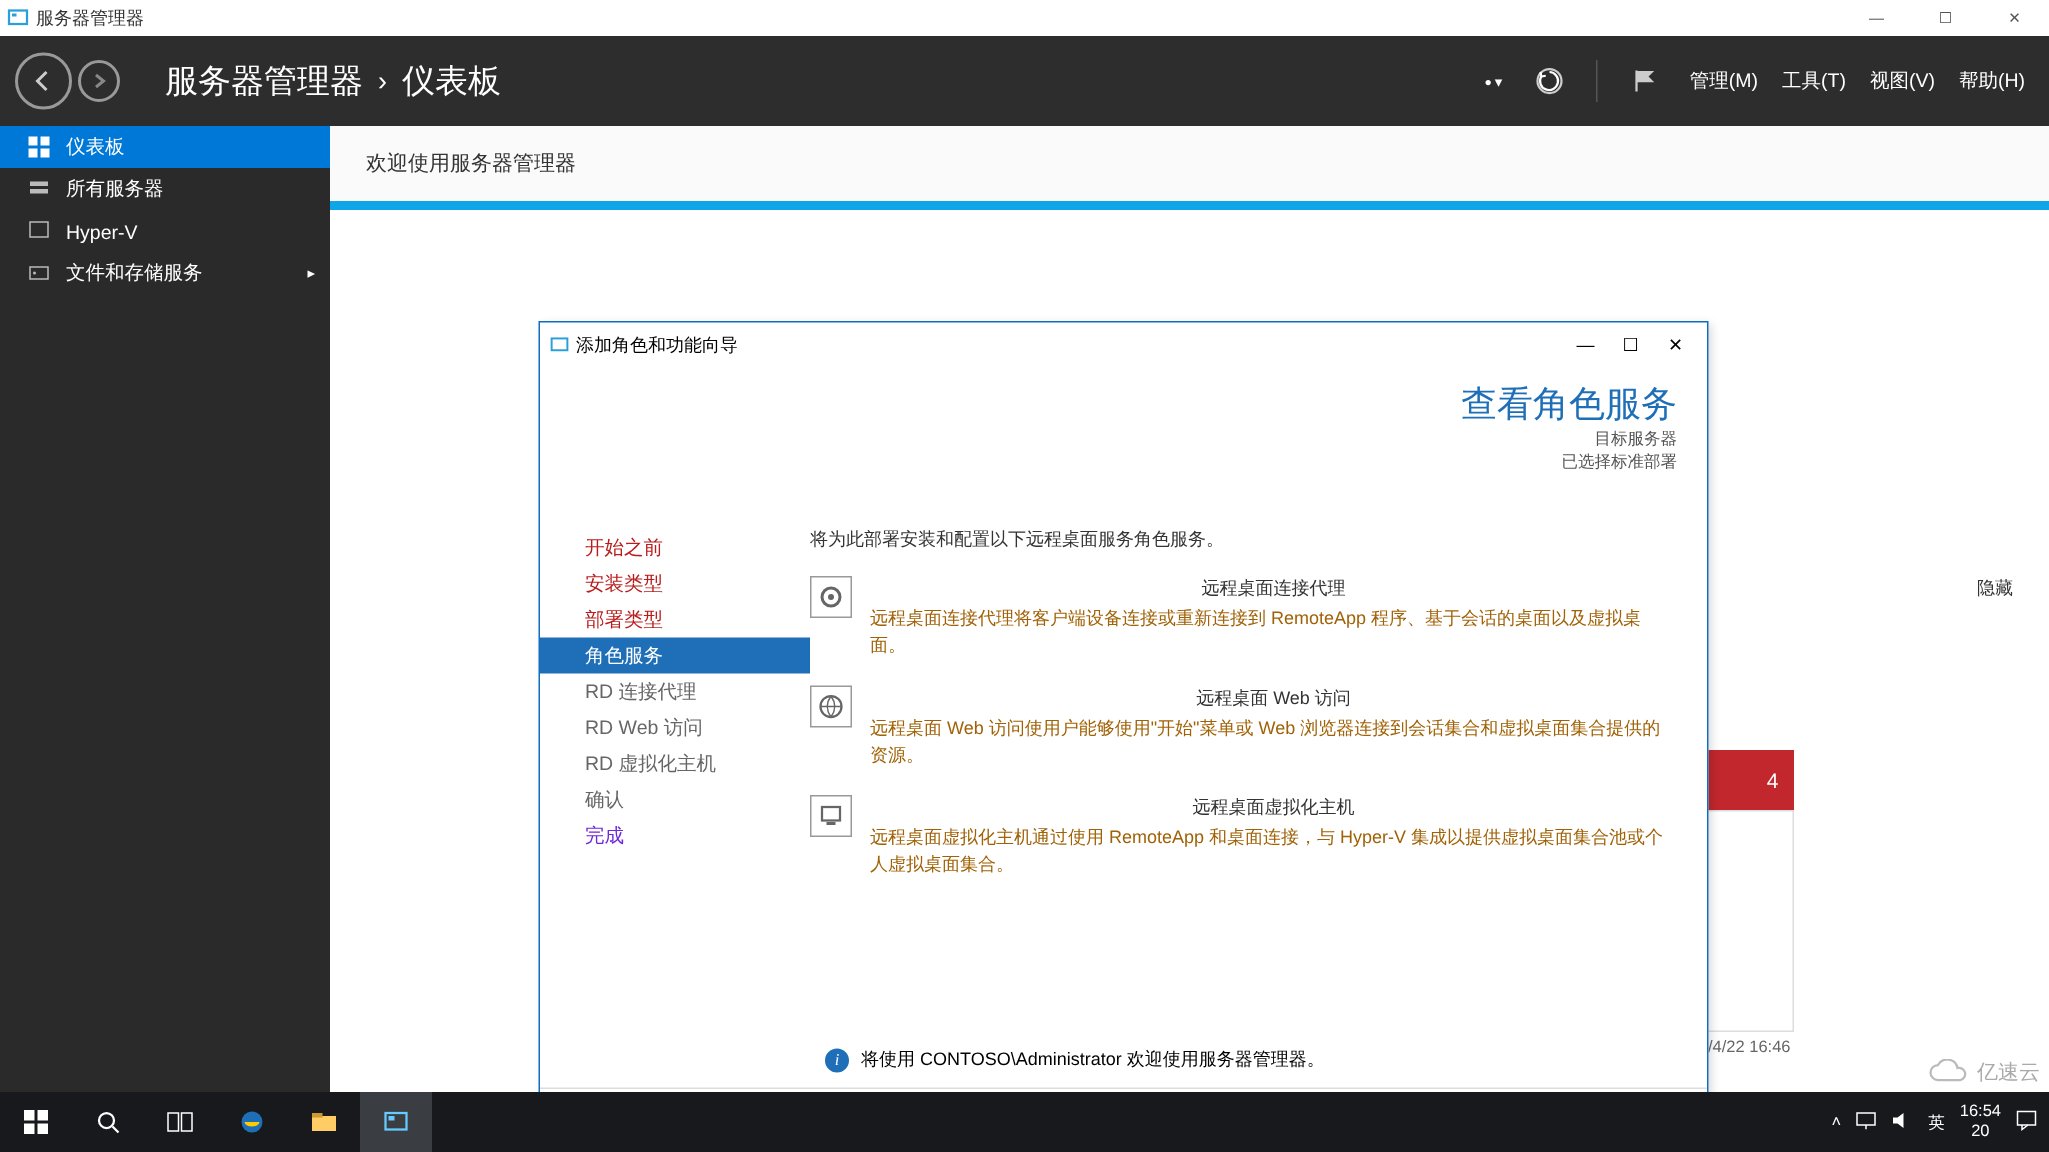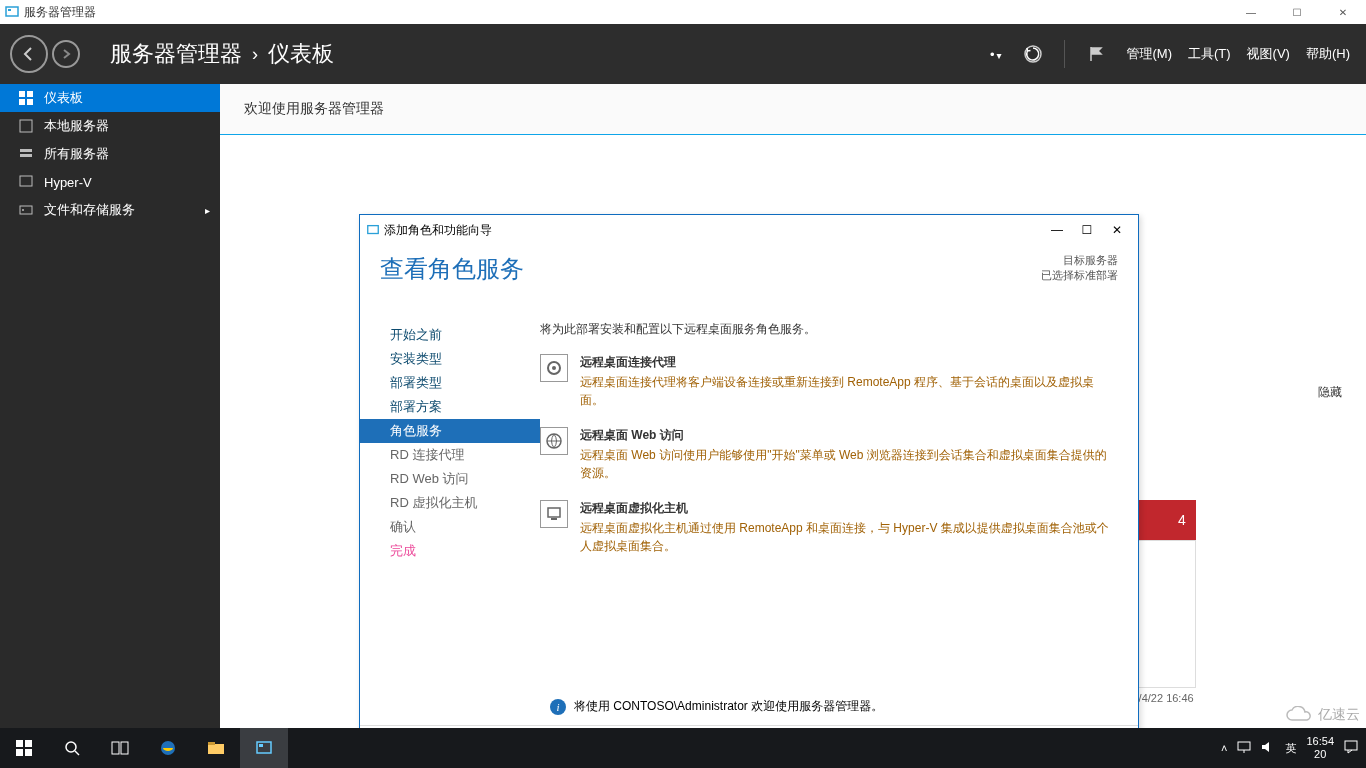--- a/index.html
+++ b/index.html
@@ -28,55 +28,55 @@
 
 .body { display: flex; height: calc(100% - 84px); }
 .left-nav { width: 220px; background: #2a2a2a; color: #fff; font-size: 13px; }
 .left-nav .nav-item { height: 28px; display: flex; align-items: center; padding-left: 18px; gap: 10px; }
 .left-nav .nav-item.sel { background: #0078d7; }
 .left-nav .ni-icon { width:16px; height:16px; display:inline-flex; color:#bbb; }
 .left-nav .nav-item.sel .ni-icon { color:#fff; }
 
 
 .main { flex: 1; background: #fff; position: relative; }
-.welcome { padding: 16px 24px; font-size: 14px; color: #333; border-bottom: 1px solid #0ea5e9; background:#fafafa; }
+.welcome { padding: 16px 24px; font-size: 14px; color: #333; border-bottom: 6px solid #0ea5e9; background:#fafafa; }
 .hide-link { position: absolute; right: 24px; top: 300px; font-size: 12px; color: #333; }
 .tiles-row { position:absolute; bottom:40px; left:10px; right:20px; display:flex; gap:20px; }
 .tile { width:240px; }
 .tile-head { height:40px; display:flex; align-items:center; padding:0 10px; color:#fff; font-size:14px; gap:10px; justify-content:space-between;}
 .tile-head .th-left { display:flex; align-items:center; gap:8px; }
 .tile-head.red { background:#c1272d; }
 .tile-body { border:1px solid #ddd; padding:8px 10px; font-size:13px; }
 .tile-body .row { display:flex; align-items:center; gap:8px; height:26px; }
 .tile-body .badge { width:22px; height:20px; background:#c1272d; color:#fff; display:flex; align-items:center; justify-content:center; font-size:12px; }
 .tile-body .dot-g { width:14px; height:14px; border:2px solid #2e9e2e; border-radius:50%; position:relative; }
 .tile-body .dot-g::after{ content:""; position:absolute; left:3px; top:-1px; width:4px; height:9px; border:solid #2e9e2e; border-width:0 2px 2px 0; transform:rotate(45deg);}
 .tile .ts { text-align:right; font-size:11px; color:#666; margin-top:4px; padding-right:2px;}
 .tile.phantom { width:240px; }
 .badge-big { width:60px; height:40px; background:#c1272d; color:#fff; display:flex; align-items:center; justify-content:center; font-size:18px;}
 
 
 .wizard { position: absolute; left: 139px; top: 130px; width: 780px; height: 560px; background: #fff; border: 1px solid #0f6cbf; box-shadow: 2px 2px 6px rgba(0,0,0,.15); display:flex; flex-direction:column; }
 .wizard .wtitle { height: 30px; display: flex; align-items: center; font-size: 12px; padding: 0 6px; }
 .wizard .wtitle .spacer { flex:1; }
 .wizard .wtitle .wbtn { width: 30px; text-align: center; font-family: Arial; }
-.wizard .whead { display:flex; padding: 8px 20px 8px 20px; align-items:flex-start; }
+.wizard .whead { display:flex; padding: 8px 20px 8px 20px; align-items:flex-end;flex-direction:column; }
 .wizard .whead .big { font-size: 24px; color:#1e6fb8; font-weight:300; }
 .wizard .whead .right { margin-left:auto; text-align:right; font-size:11px; color:#555; }
 .wizard .wbody { flex:1; display:flex; }
 .wizard .steps { width: 180px; padding-top: 30px; font-size:13px; color:#666; }
 .wizard .steps .step { height:24px; display:flex; align-items:center; padding-left:30px; }
 .wizard .steps .step.active { background:#1e6fb8; color:#fff; }
-.wizard .steps .step.done { color:#0c4a6e; }
-.wizard .steps .step.disabled { color:#ec4899; }
+.wizard .steps .step.done { color:#b91c1c; }
+.wizard .steps .step.disabled { color:#6d28d9; }
 .wizard .content { flex:1; padding: 28px 20px 0 0; font-size:12px; color:#333; }
 .wizard .content .lead { margin-bottom:16px; }
 .wizard .role { display:flex; gap:12px; margin-bottom:18px; }
 .wizard .role .ricon { width:28px; height:28px; flex:0 0 28px; border:1px solid #999; display:flex; align-items:center; justify-content:center; color:#666;}
-.wizard .role .rtext .rh { font-weight:700; margin-bottom:2px; }
+.wizard .role .rtext .rh { font-weight:400; margin-bottom:2px;text-align:center; }
 .wizard .role .rtext .rd { color:#a16207; line-height:1.5; }
 .wizard .info-line { position:absolute; bottom:58px; left:190px; display:flex; align-items:center; gap:8px; font-size:12px; }
 .wizard .info-line .info-i { width:16px; height:16px; border-radius:50%; background:#1e6fb8; color:#fff; display:flex; align-items:center; justify-content:center; font-size:11px; font-style:italic; font-family:Georgia;}
 .wizard .wbuttons { height:48px; border-top:1px solid #ddd; display:flex; align-items:center; justify-content:flex-end; gap:8px; padding:0 16px;}
 .wizard .btn { min-width:80px; height:24px; border:1px solid #999; background:#f0f0f0; font-size:12px; display:flex; align-items:center; justify-content:center; padding:0 10px;}
 .wizard .btn.primary { border:2px solid #c1272d; background:#d7e7f5; outline:1px dotted #333; outline-offset:-4px;}
 .wizard .btn.disabled { color:#999; }
 
 
 .taskbar { position:absolute; left:0; right:0; bottom:0; height:40px; background:#17191c; display:flex; align-items:center; }
@@ -151,28 +151,20 @@
     <div class="nav-item sel">
       <span class="ni-icon">
           <svg viewBox="0 0 16 16">
             <rect x="1" y="1" width="6" height="6" fill="currentColor"></rect>
             <rect x="9" y="1" width="6" height="6" fill="currentColor"></rect>
             <rect x="1" y="9" width="6" height="6" fill="currentColor"></rect>
             <rect x="9" y="9" width="6" height="6" fill="currentColor"></rect>
           </svg>
         </span>
       <span>仪表板</span>
-    </div>
-    <div class="nav-item">
-      <span class="ni-icon">
-          <svg viewBox="0 0 16 16">
-            <rect x="2" y="2" width="12" height="12" fill="none" stroke="currentColor"></rect>
-          </svg>
-        </span>
-      <span>本地服务器</span>
     </div>
     <div class="nav-item">
       <span class="ni-icon">
           <svg viewBox="0 0 16 16">
             <rect x="2" y="3" width="12" height="3" fill="currentColor"></rect>
             <rect x="2" y="8" width="12" height="3" fill="currentColor"></rect>
           </svg>
         </span>
       <span>所有服务器</span>
     </div>
@@ -268,21 +260,20 @@
         <div class="right">
           <div>目标服务器</div>
           <div>已选择标准部署</div>
         </div>
       </div>
       <div class="wbody">
         <div class="steps">
           <div class="step done">开始之前</div>
           <div class="step done">安装类型</div>
           <div class="step done">部署类型</div>
-          <div class="step done">部署方案</div>
           <div class="step active">角色服务</div>
           <div class="step">RD 连接代理</div>
           <div class="step">RD Web 访问</div>
           <div class="step">RD 虚拟化主机</div>
           <div class="step">确认</div>
           <div class="step disabled">完成</div>
         </div>
         <div class="content">
           <div class="lead">将为此部署安装和配置以下远程桌面服务角色服务。</div>
 

